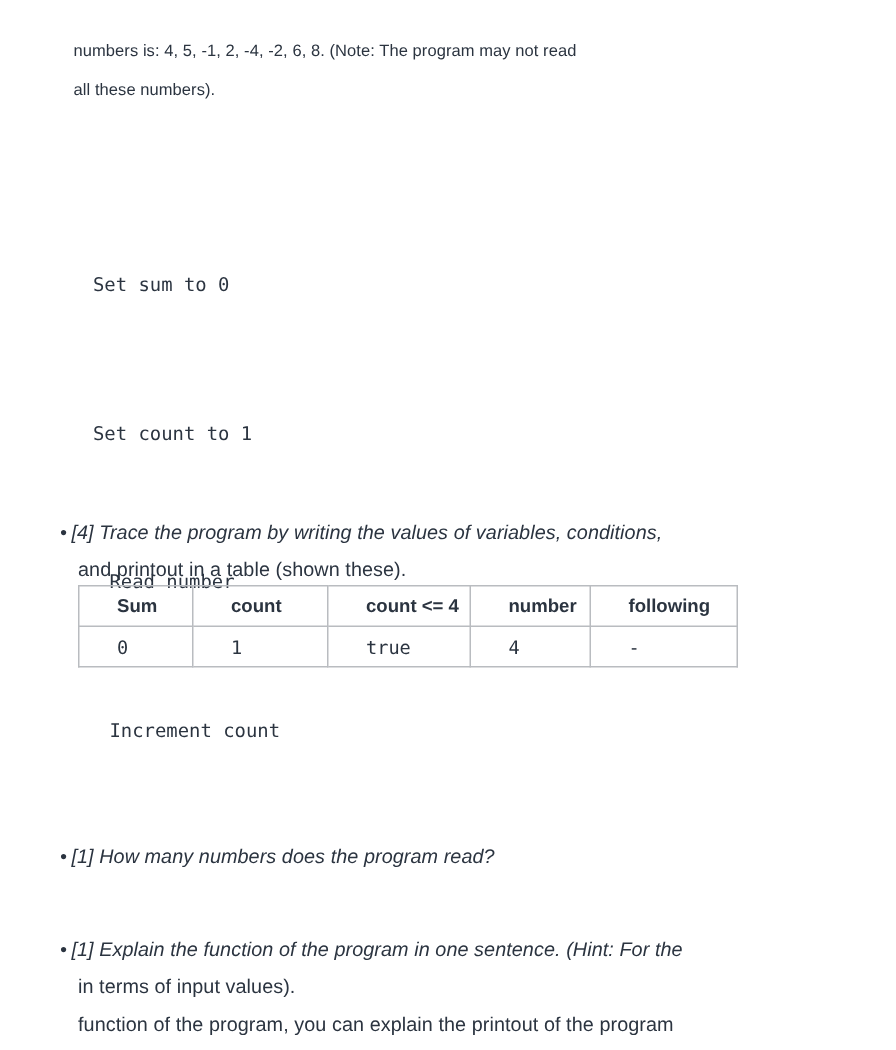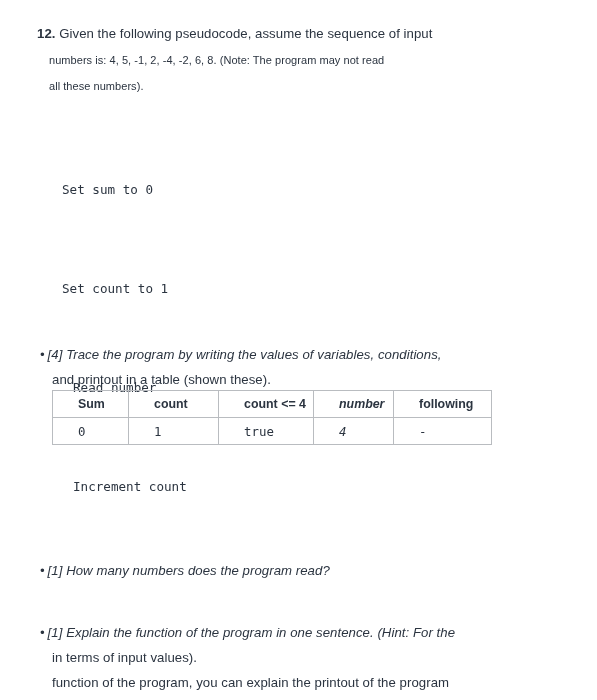--- a/index.html
+++ b/index.html
@@ -122,30 +122,29 @@
   }
   .trace-table td {
     font-family: "DejaVu Sans Mono", "Liberation Mono", monospace;
     font-size: 12.4px;
     font-weight: normal;
     color: #2b3440;
   }
   .col-sum      { width: 76px; }
   .col-count    { width: 90px; }
   .col-cond     { width: 95px; }
-  .col-number   { width: 80px; font-style: italic; }
+  .col-number   { width: 80px; }
   .col-printout { width: 98px; }
 </style>
 </head>
 <body>
 
 <div class="page">
 
   <div class="question-block">
-    <div class="q-number-line"><span class="q-number">12.</span> <span>Given the following pseudocode, assume the sequence of input</span></div>
     <div class="q-cont">numbers is: 4, 5, -1, 2, -4, -2, 6, 8. (Note: The program may not read</div>
     <div class="q-cont">all these numbers).</div>
   </div>
 
   <div class="code-block">
     <div class="code-line">Set sum to 0</div>
     <div class="code-line">Set count to 1</div>
     <div class="code-line indent-1">Read number</div>
     <div class="code-line indent-1">Increment count</div>
     

